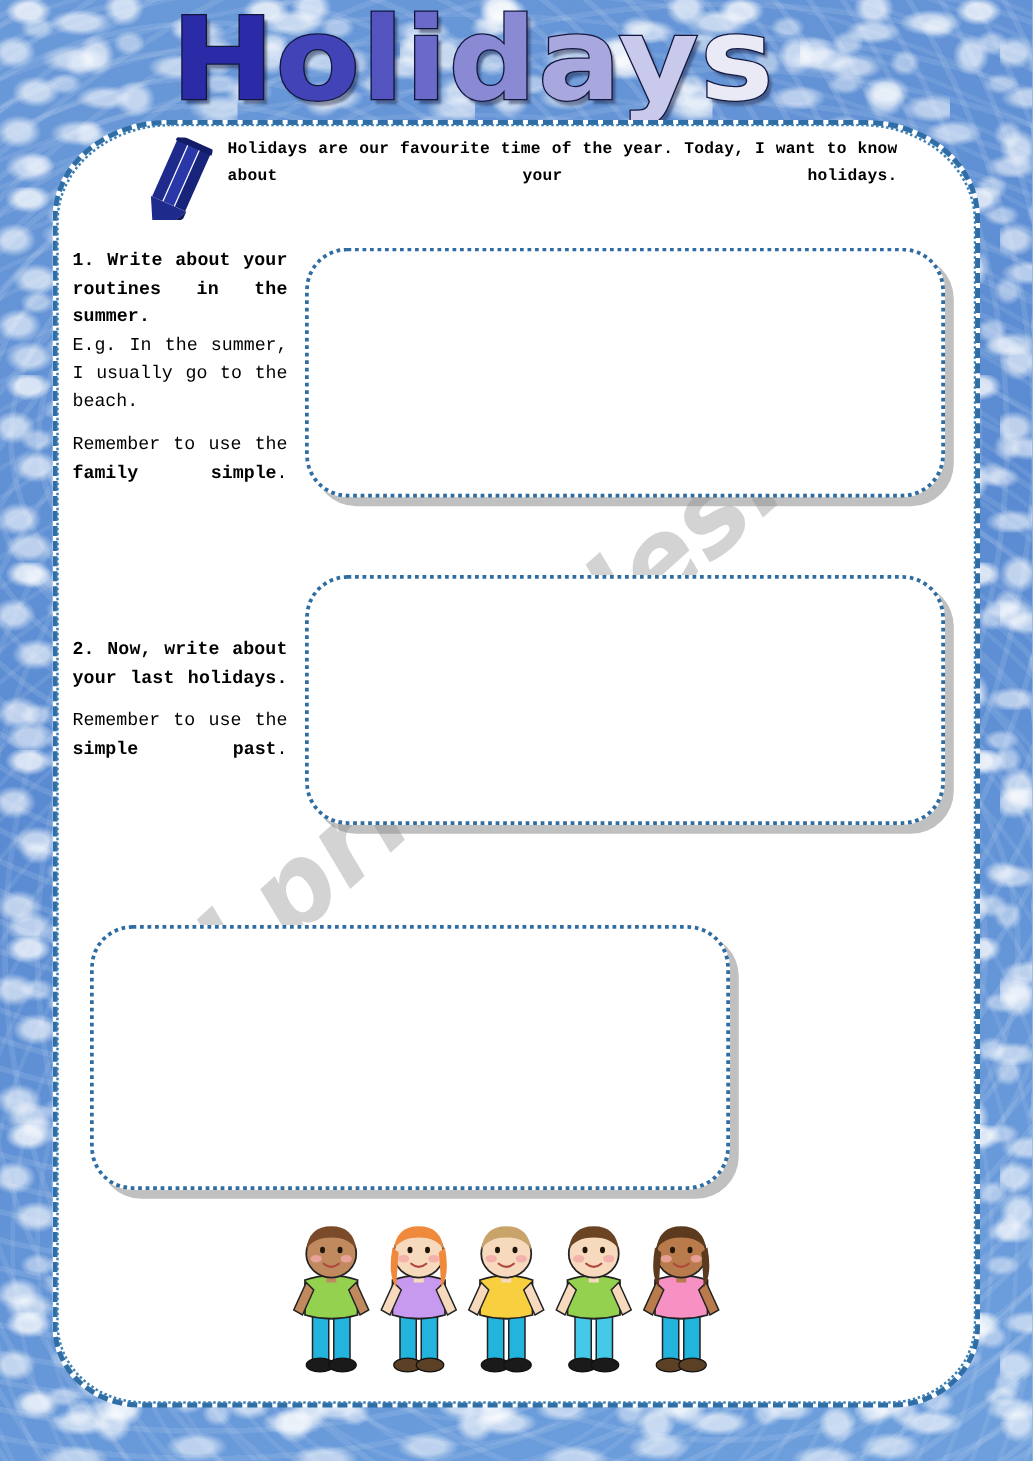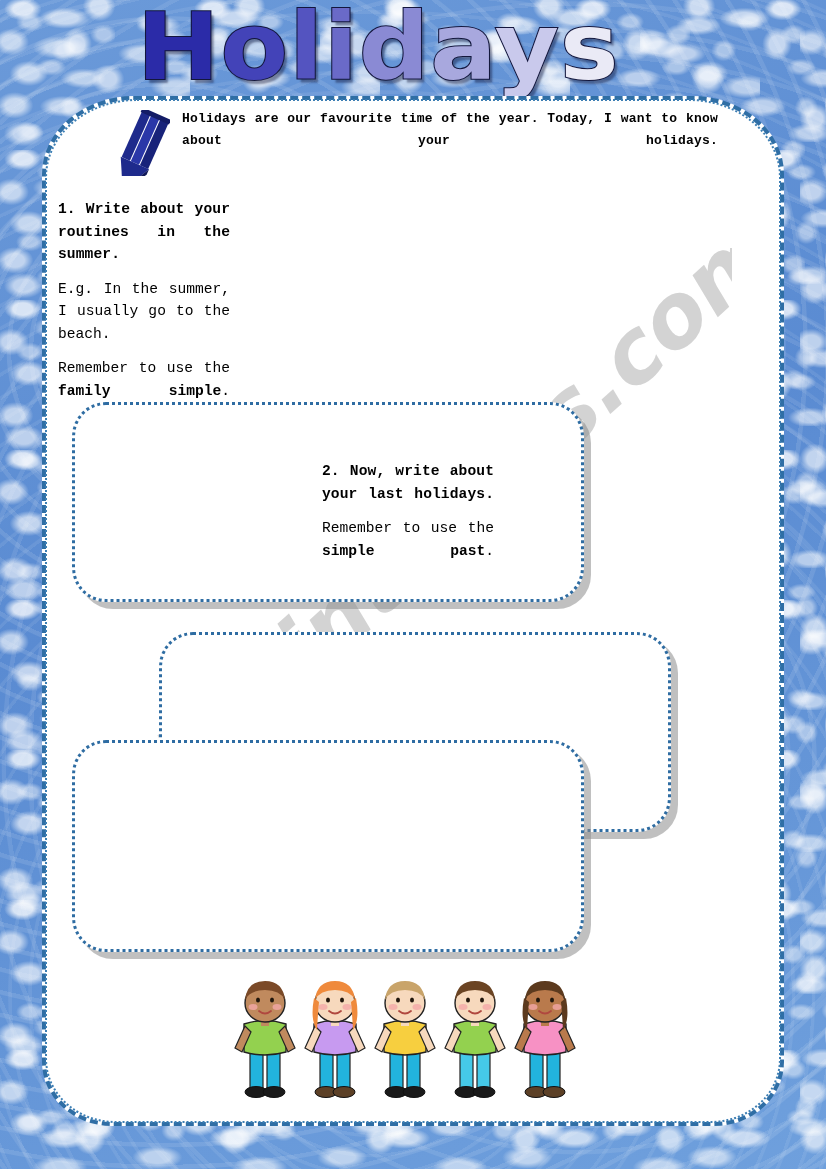--- a/index.html
+++ b/index.html
@@ -103,30 +103,30 @@
     display:flex;align-items:flex-start;overflow:hidden;
   }
   #pencil{position:relative;width:62px;height:90px;flex:0 0 62px;margin-top:2px;}
   #header-text{
     flex:1;font-size:13px;line-height:22px;font-weight:bold;color:#000;
     text-align:justify;text-align-last:justify;margin-left:12px;
     letter-spacing:.2px;
   }
 
   
-  .task{position:absolute;display:flex;flex-direction:column;}
+  .task{position:absolute;display:flex;}
   .task-text{
     width:172px;flex:0 0 172px;color:#000;
     font-size:14.6px;line-height:22.5px;
   }
   .task-head{
     font-weight:bold;text-align:justify;text-align-last:justify;
     letter-spacing:.1px;
   }
-  .task-eg{margin-top:12px;text-align:justify;text-align-last:justify;}
+  .task-eg{text-align:justify;text-align-last:justify;}
   .task-rem{margin-top:12px;text-align:justify;text-align-last:justify;}
   .task-rem b{font-weight:bold;}
   .clip-2{max-height:53px;overflow:hidden;}
   .clip-1{max-height:46px;overflow:hidden;}
 
   .answer-box{
     position:relative;background:#fff;
     border:3px dotted #2e6ca2;
     border-radius:34px;
     box-shadow:7px 7px 0 0 rgba(140,140,140,.55);

